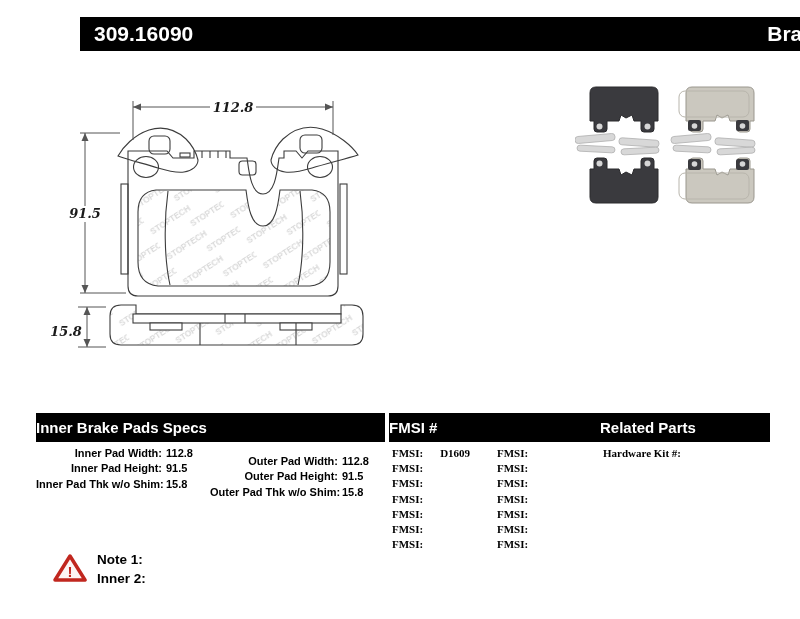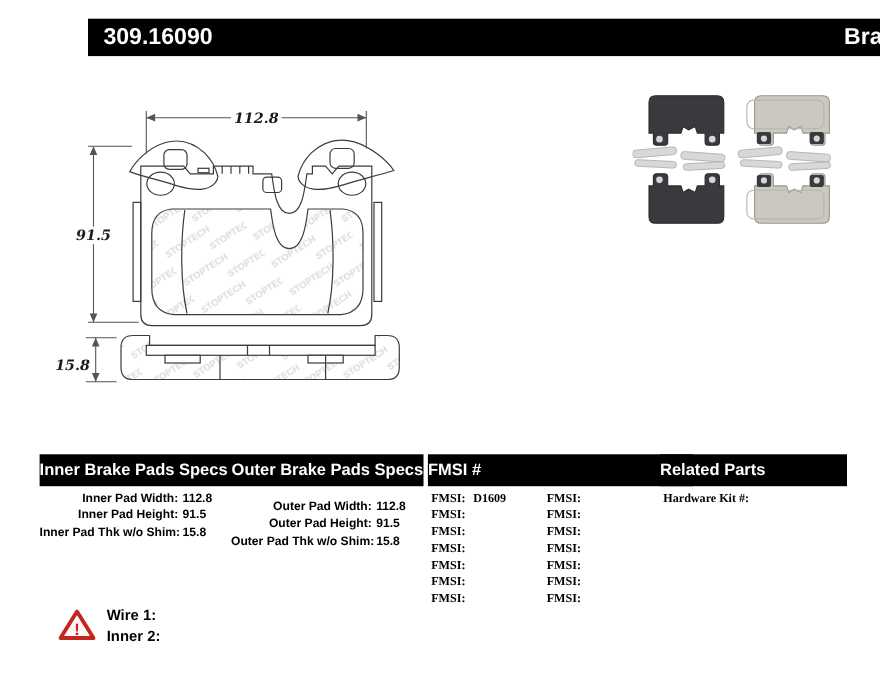--- a/index.html
+++ b/index.html
@@ -21,21 +21,21 @@
   }
   .thead .cell{flex:1;text-align:left;}
   
   .speccol{font-size:11px;font-weight:bold;color:#000;}
   .spec-row{display:flex;line-height:15.4px;white-space:nowrap;}
   .spec-label{text-align:right;}
   .spec-value{margin-left:4px;}
   .inner .spec-label{width:126px;text-align:right;}
   .outer .spec-label{width:128px;}
   .fmsi-row{display:flex;line-height:15.2px;white-space:nowrap;font-family:Liberation Serif, serif;}
-  .fmsi-row .spec-value{margin-left:7px;}
+  .fmsi-row .spec-value{margin-left:17px;}
   .note-line{font-size:13.5px;font-weight:bold;line-height:19px;white-space:nowrap;}
   svg text{font-family:"Liberation Sans",sans-serif;}
   .dimtext{font-family:"DejaVu Serif",serif;font-style:italic;font-weight:bold;font-size:13px;fill:#1a1a1a;}
 </style>
 </head>
 <body>
 
 <div class="abs topbar">
   <span>309.16090</span>
   <span>Brake Pad</span>
@@ -161,21 +161,20 @@
       <circle cx="23.5" cy="44" r="2.8" fill="#d6d6d6"></circle>
         <circle cx="71.5" cy="44" r="2.8" fill="#d6d6d6"></circle>
       <circle cx="23.5" cy="82" r="2.8" fill="#d6d6d6"></circle>
         <circle cx="71.5" cy="82" r="2.8" fill="#d6d6d6"></circle>
     </g>
   </g>
 </svg>
 
 <div class="abs thead" style="left:36px;width:349px;">
   <div class="cell">Inner Brake Pads Specs</div>
-  <div class="cell">Outer Brake Pads Specs</div>
 </div>
 <div class="abs thead" style="left:389px;width:241px;">
   <div class="cell">FMSI #</div>
 </div>
 <div class="abs thead" style="left:600px;width:170px;">
   <div class="cell">Related Parts</div>
 </div>
 
 <div class="abs speccol inner" style="left:36px;top:446px;">
   <div class="spec-row">
@@ -275,20 +274,20 @@
     <span class="spec-value"></span>
   </div>
 </div>
 
 <svg class="abs" style="left:53px;top:553px;" width="34" height="30" viewBox="0 0 34 30">
   <polygon points="17,3 32,27 2,27" fill="#fdf6f5" stroke="#c1271f" stroke-width="3.5" stroke-linejoin="round"></polygon>
   <text x="17" y="24" text-anchor="middle" font-size="15" font-weight="bold" fill="#c1271f">!</text>
 </svg>
 <div class="abs" style="left:97px;top:550px;">
   <div class="note-line">
-    <span>Wire 1:</span>
+    <span>Note 1:</span>
     <span></span>
   </div>
   <div class="note-line">
     <span>Inner 2:</span>
     <span></span>
   </div>
 </div>
 
 </body></html>

